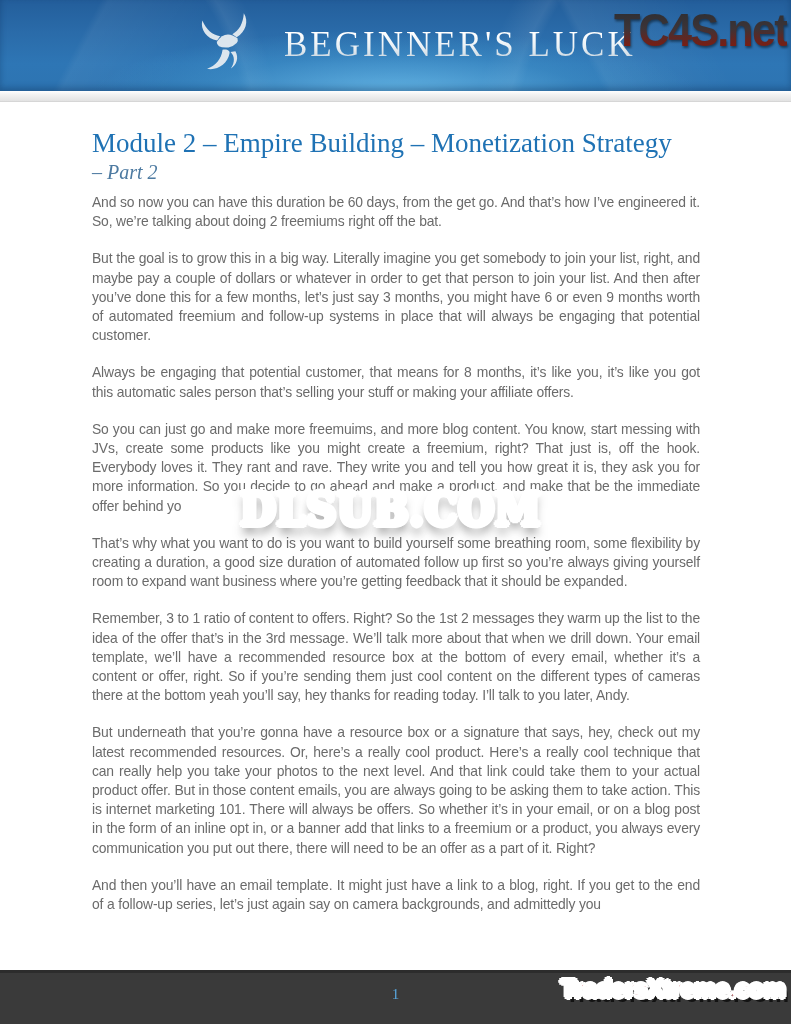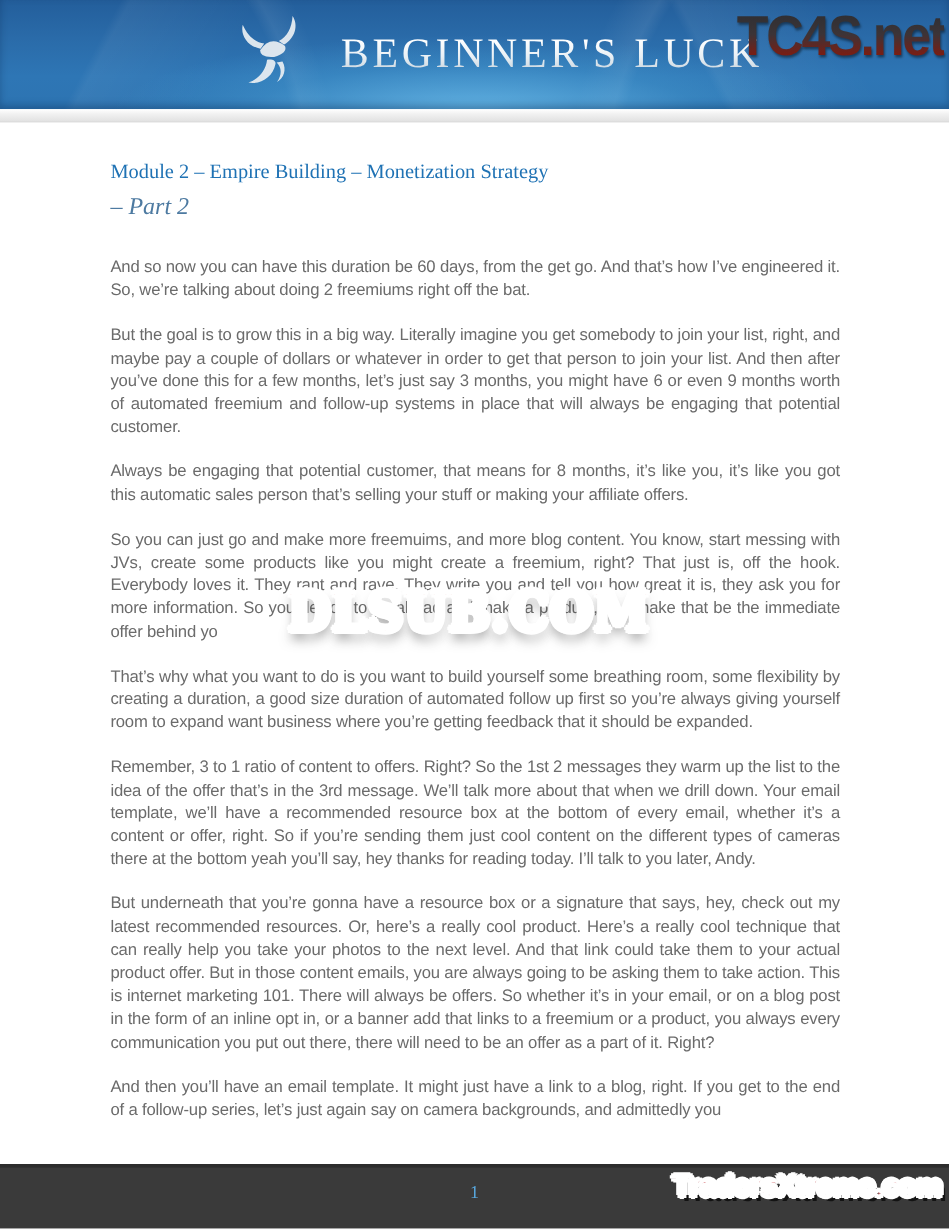--- a/index.html
+++ b/index.html
@@ -48,32 +48,32 @@
     border-bottom:1px solid #d6d6d6;
   }
 
   
   .content{
     position:absolute;top:101px;left:0;width:791px;
     padding:26px 91px 0 92px;box-sizing:border-box;
   }
   .doc-title{
     font-family:"Liberation Serif",serif;font-weight:400;
-    font-size:17px;line-height:32px;color:#1f72b4;margin:0;
+    font-size:27px;line-height:32px;color:#1f72b4;margin:0;
   }
   .doc-subtitle{
     font-family:"Liberation Serif",serif;font-weight:400;
     font-size:20px;line-height:26px;color:#4d7aa1;margin:0 0 0 0;font-style:italic;
   }
   .body-text p{
     font-family:"Liberation Sans",sans-serif;
     font-size:13.9px;line-height:19.2px;letter-spacing:-.15px;
     color:#6b6b6b;text-align:justify;margin:0 0 18px 0;
   }
-  .body-text p:first-child{margin-top:28px;}
+  .body-text p:first-child{margin-top:8px;}
   .body-text p:last-child{text-align-last:left;}
 
   
   .wm-dlsub{
     position:absolute;left:240px;top:486px;z-index:6;
     font-family:"DejaVu Serif",serif;font-weight:bold;
     font-size:41px;letter-spacing:1px;transform:scaleY(1.08);
     background:linear-gradient(180deg,#e23a2e 0%,#c51414 55%,#b00f0f 100%);
     -webkit-background-clip:text;background-clip:text;color:transparent;
     text-shadow:

